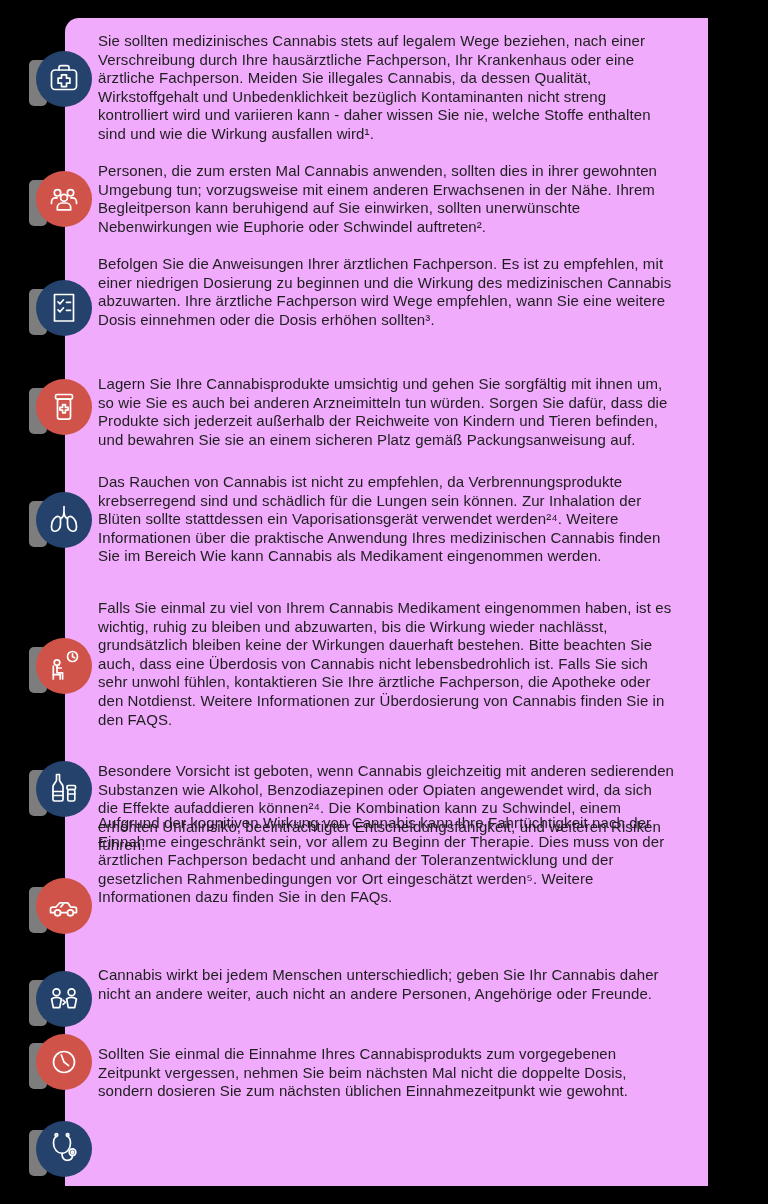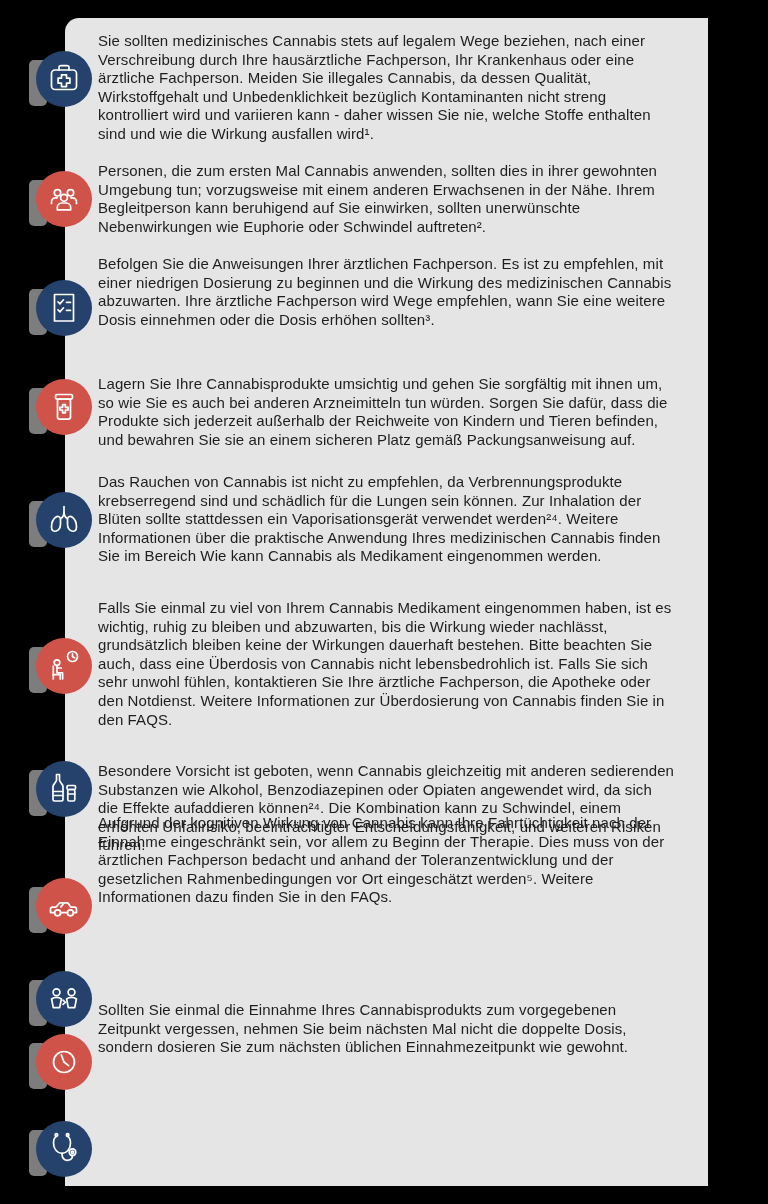--- a/index.html
+++ b/index.html
@@ -6,21 +6,21 @@
   body{
     width:768px;height:1204px;
     background:#000;
     font-family:"Liberation Sans","DejaVu Sans",sans-serif;
     position:relative;
     overflow:hidden;
   }
   .stage{position:absolute;inset:0;}
   .card{
     position:absolute;left:65px;top:18px;width:643px;height:1168px;
-    background:#e5e5e5;
+    background:#f0abfc;
     border-radius:14px 0 0 0;
   }
   .para{
     position:absolute;left:33px;width:578px;margin:0;
     font-size:15px;line-height:18.6px;letter-spacing:.1px;
     color:#1e1e1e;
   }
   .badge{
     position:absolute;left:-29px;width:56px;height:56px;
   }
@@ -160,32 +160,33 @@
       <div class="badge-circle navy">
         <svg width="56" height="56" viewBox="0 0 56 56">
           <circle cx="20.5" cy="21.3" r="3.4"></circle>
           <path d="M15.6 28 C17 26.9 19 26.4 20.5 26.4 C22 26.4 24 26.9 25.4 28 L23.7 36.6 H17.3 Z"></path>
           <circle cx="35.5" cy="21.3" r="3.4"></circle>
           <path d="M30.6 28 C32 26.9 34 26.4 35.5 26.4 C37 26.4 39 26.9 40.4 28 L38.7 36.6 H32.3 Z"></path>
           <path d="M27 29.2 L29.3 31.3 L27 33.4"></path>
         </svg>
       </div>
     </div>
+    <p class="para" style="top:948px">Cannabis wirkt bei jedem Menschen unterschiedlich; geben Sie Ihr Cannabis daher nicht an andere weiter, auch nicht an andere Personen, Angehörige oder Freunde.</p>
 
     <div class="badge" style="top:1016px">
       <div class="badge-shadow"></div>
       <div class="badge-circle red">
         <svg width="56" height="56" viewBox="0 0 56 56">
           <circle cx="28" cy="28" r="10.5"></circle>
           <path d="M28 28 L25.3 20.9"></path>
           <path d="M28 28 L32.6 31.6"></path>
         </svg>
       </div>
     </div>
-    <p class="para" style="top:983px">Sollten Sie einmal die Einnahme Ihres Cannabisprodukts zum vorgegebenen Zeitpunkt vergessen, nehmen Sie beim nächsten Mal nicht die doppelte Dosis, sondern dosieren Sie zum nächsten üblichen Einnahmezeitpunkt wie gewohnt.</p>
+    <p class="para" style="top:1027px">Sollten Sie einmal die Einnahme Ihres Cannabisprodukts zum vorgegebenen Zeitpunkt vergessen, nehmen Sie beim nächsten Mal nicht die doppelte Dosis, sondern dosieren Sie zum nächsten üblichen Einnahmezeitpunkt wie gewohnt.</p>
 
     <div class="badge" style="top:1103px">
       <div class="badge-shadow"></div>
       <div class="badge-circle navy">
         <svg width="56" height="56" viewBox="0 0 56 56">
           <path d="M20.8 15.2 C18.8 16 17.5 18.5 17.5 22 C17.5 28.3 21.5 32.3 26 32.3 C30.5 32.3 34.5 28.3 34.5 22 C34.5 18.5 33.2 16 31.2 15.2"></path>
           <circle cx="20.4" cy="14" r="1.3"></circle>
           <circle cx="31.6" cy="14" r="1.3"></circle>
           <path d="M26 32.3 C26 36.8 28 39.3 31 39.3 C34.3 39.3 36.4 37.4 36.4 34.7 V34.4"></path>
           <circle cx="36.5" cy="31.2" r="3.3"></circle>

